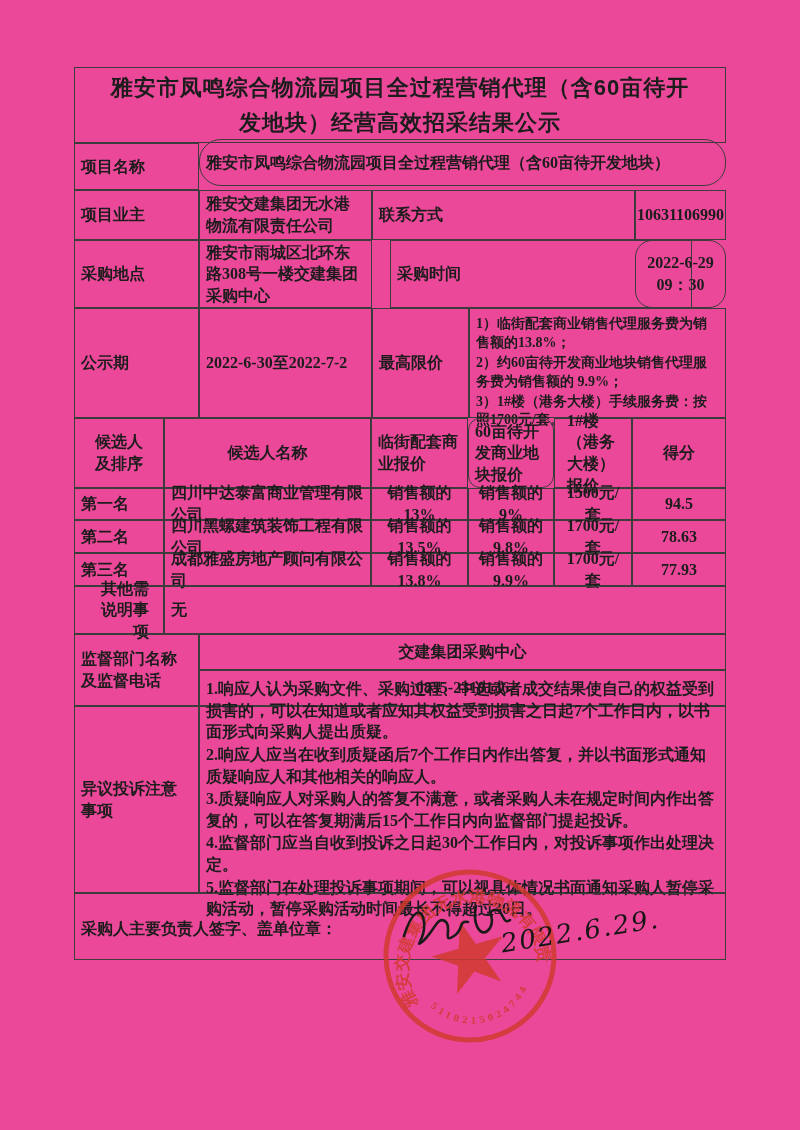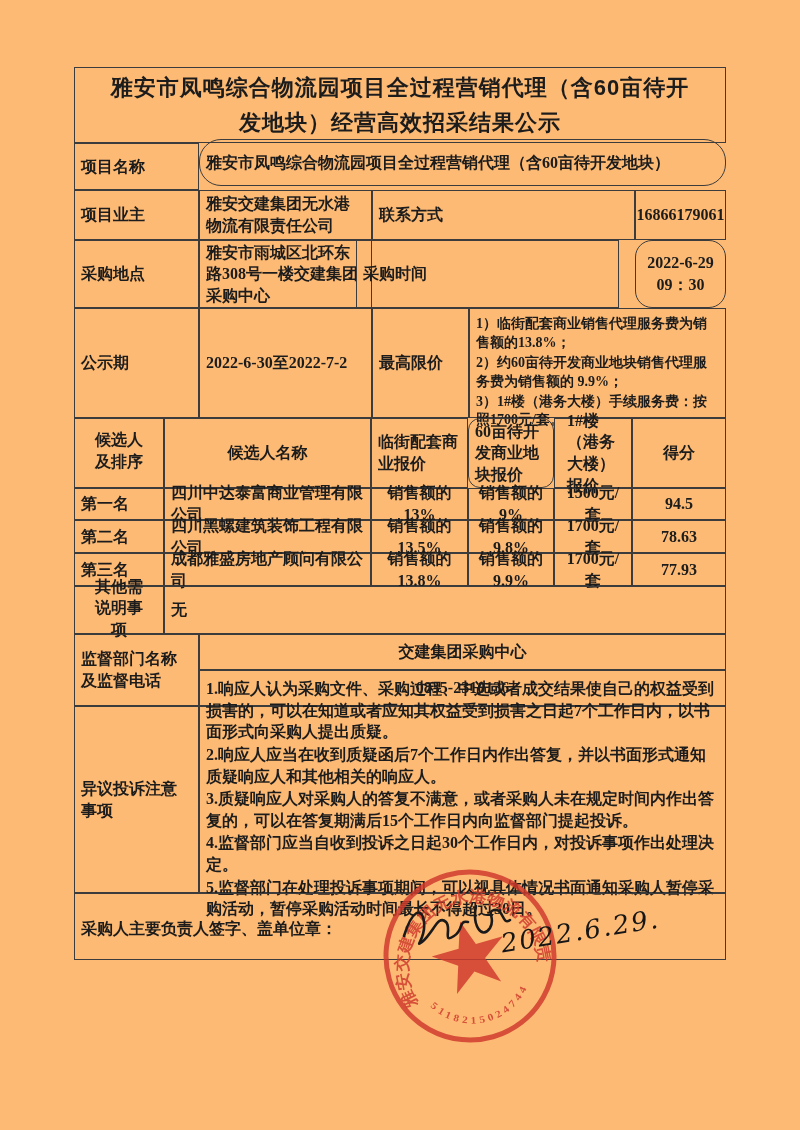--- a/index.html
+++ b/index.html
@@ -1,55 +1,55 @@
 <!DOCTYPE html>
 <html><head>
 <meta charset="utf-8">
 <style>
   html,body{margin:0;padding:0;background:#ffffff;}
-  #page{position:relative;width:800px;height:1130px;background:#fdba74;overflow:hidden;
+  #page{position:relative;width:800px;height:1130px;background:#ec4899;overflow:hidden;
         font-family:"Liberation Serif","DejaVu Serif",serif;color:#1c1c1c;}
   #doc{position:absolute;left:74px;top:67px;width:652px;height:893px;}
   .c{position:absolute;box-sizing:border-box;border:1px solid #3c3c3c;
      display:flex;align-items:center;font-size:16px;font-weight:600;line-height:1.35;
      padding:2px 6px;background:transparent;}
   .left{justify-content:flex-start;text-align:left;}
   .center{justify-content:center;text-align:center;}
   .top{align-items:flex-start;}
   .title{font-family:"Liberation Sans","DejaVu Sans",sans-serif;font-weight:700;
          font-size:22px;line-height:1.6;text-align:center;justify-content:center;
          padding:4px 26px;letter-spacing:1px;}
   .para p{margin:0 0 1px 0;}
   .small{font-size:14px;}
-  .wrapnarrow{padding:11px 14px;text-align:center;justify-content:center;font-family:Liberation Mono, monospace;}
+  .wrapnarrow{padding:11px 14px;text-align:center;justify-content:center;}
   .stamp{position:absolute;left:372px;top:858px;transform:rotate(-16deg);opacity:.9;}
   .sig{position:absolute;left:398px;top:892px;}
   .date{position:absolute;left:500px;top:916px;font-size:26px;font-style:italic;
         transform:rotate(-9deg);letter-spacing:2px;color:#161616;
         font-family:"DejaVu Serif",serif;}
 </style>
 </head>
 <body>
 
 <div id="page">
   <div id="doc">
 
     <div class="c title" style="left:0;top:0;width:652px;height:76px;">雅安市凤鸣综合物流园项目全过程营销代理（含60亩待开发地块）经营高效招采结果公示</div>
 
     <div class="c left" style="left:0;top:76px;width:125px;height:47px;">项目名称</div>
     <div class="c left" style="left:125px;top:72px;width:527px;height:47px;border-radius:22px;">雅安市凤鸣综合物流园项目全过程营销代理（含60亩待开发地块）</div>
 
     <div class="c left" style="left:0;top:123px;width:125px;height:50px;">项目业主</div>
     <div class="c left" style="left:125px;top:123px;width:173px;height:50px;">雅安交建集团无水港物流有限责任公司</div>
     <div class="c left" style="left:298px;top:123px;width:263px;height:50px;">联系方式</div>
-    <div class="c center" style="left:561px;top:123px;width:91px;height:50px;">16866179061</div>
+    <div class="c center" style="left:561px;top:123px;width:91px;height:50px;">10631106990</div>
 
     <div class="c left" style="left:0;top:173px;width:125px;height:68px;">采购地点</div>
     <div class="c left" style="left:125px;top:173px;width:173px;height:68px;">雅安市雨城区北环东路308号一楼交建集团采购中心</div>
-    <div class="c left" style="left:282px;top:173px;width:263px;height:68px;">采购时间</div>
+    <div class="c left" style="left:316px;top:173px;width:302px;height:68px;">采购时间</div>
     <div class="c center" style="left:561px;top:173px;width:91px;height:68px;border-radius:17px;">
       <div>
           <div>2022-6-29</div>
            <div>09：30</div>
         </div>
     </div>
 
     <div class="c left" style="left:0;top:241px;width:125px;height:110px;">公示期</div>
     <div class="c left" style="left:125px;top:241px;width:173px;height:110px;">2022-6-30至2022-7-2</div>
     <div class="c left" style="left:298px;top:241px;width:97px;height:110px;">最高限价</div>
@@ -82,21 +82,21 @@
     <div class="c center" style="left:480px;top:453px;width:78px;height:33px;">1700元/套</div>
     <div class="c center" style="left:558px;top:453px;width:94px;height:33px;">78.63</div>
 
     <div class="c left" style="left:0;top:486px;width:90px;height:33px;">第三名</div>
     <div class="c left" style="left:90px;top:486px;width:207px;height:33px;">成都雅盛房地产顾问有限公司</div>
     <div class="c center" style="left:297px;top:486px;width:97px;height:33px;">销售额的13.8%</div>
     <div class="c center" style="left:394px;top:486px;width:86px;height:33px;">销售额的9.9%</div>
     <div class="c center" style="left:480px;top:486px;width:78px;height:33px;">1700元/套</div>
     <div class="c center" style="left:558px;top:486px;width:94px;height:33px;">77.93</div>
 
-    <div class="c wrapnarrow" style="left:0;top:519px;width:90px;height:48px;">其他需说明事项</div>
+    <div class="c wrapnarrow" style="left:0;top:519px;width:90px;height:48px;text-align:right;">其他需说明事项</div>
     <div class="c left" style="left:90px;top:519px;width:562px;height:48px;">无</div>
 
     <div class="c left" style="left:0;top:567px;width:125px;height:72px;">监督部门名称及监督电话</div>
     <div class="c center" style="left:125px;top:567px;width:527px;height:36px;">交建集团采购中心</div>
     <div class="c center" style="left:125px;top:603px;width:527px;height:36px;">0835-2310136</div>
 
     <div class="c left" style="left:0;top:639px;width:125px;height:187px;">异议投诉注意事项</div>
     <div class="c left para" style="left:125px;top:639px;width:527px;height:187px;padding:8px 6px;">
       <div>
         <p>1.响应人认为采购文件、采购过程、中选或者成交结果使自己的权益受到损害的，可以在知道或者应知其权益受到损害之日起7个工作日内，以书面形式向采购人提出质疑。</p>

